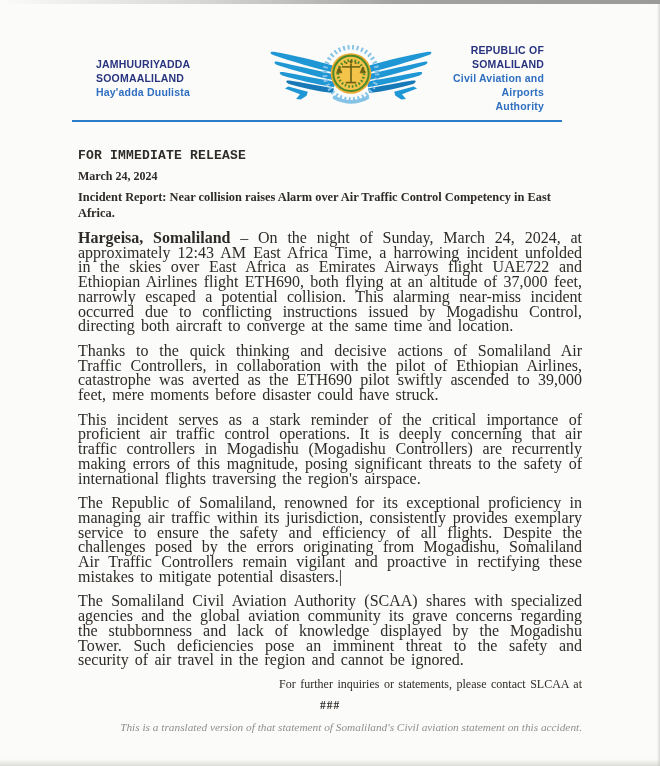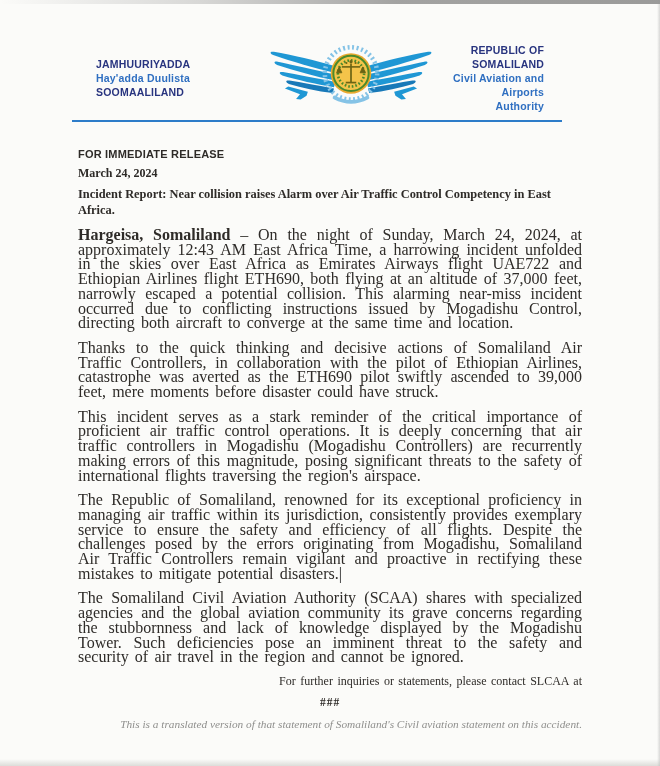--- a/index.html
+++ b/index.html
@@ -31,22 +31,22 @@
     font-family:"Liberation Sans", sans-serif;
     font-weight:bold;font-size:10.5px;line-height:14px;letter-spacing:.2px;
   }
   .navy{color:#28347f;}
   .blue{color:#2f6fc1;}
   .lh-logo{width:190px;display:flex;justify-content:center;align-items:center;}
   .lh-rule{height:2px;background:#2d7cc9;margin:6px 0 0 -6px;width:490px;}
 
   
   .fir{
-    font-weight:bold;font-size:11px;margin-top:26px;letter-spacing:.2px;
-    font-family:Liberation Sans, sans-serif;
+    font-weight:bold;font-size:13px;margin-top:26px;letter-spacing:.2px;
+    font-family:Liberation Mono, monospace;
   }
   .date-line{text-align:left;font-weight:bold;font-size:12px;margin-top:6px;}
   .doc-title{font-weight:bold;font-size:12.4px;line-height:15.5px;margin-top:6px;}
   .para{
     font-size:16px;line-height:14.7px;text-align:justify;margin-top:10px;
     word-spacing:2.2px;
   }
   .para .lead{font-weight:bold;}
   .cursor{font-weight:normal;color:#1a1a1a;}
   .contact{
@@ -61,22 +61,22 @@
 <body>
 
 <div class="scan-edge-top"></div>
 <div class="scan-edge-right"></div>
 
 <div class="page">
 
   <div class="letterhead">
     <div class="lh-left">
       <div class="lh-line navy">JAMHUURIYADDA</div>
+      <div class="lh-line navy">SOOMAALILAND</div>
       <div class="lh-line blue">Hay'adda Duulista</div>
-      <div class="lh-line navy">SOOMAALILAND</div>
     </div>
 
     <div class="lh-logo">
       <svg width="170" height="72" viewBox="0 0 260 110">
 
         <g fill="#1f97d4">
           <path d="M150,38 C185,28 220,20 248,15 C254,14 255,17 249,20 C220,30 186,40 152,48 Z"></path>
           <path d="M152,50 C188,42 218,35 242,30 C248,29 249,32 243,35 C216,44 186,52 154,59 Z"></path>
           <path d="M154,61 C186,55 212,50 234,46 C240,45 241,48 235,51 C212,58 184,64 156,69 Z"></path>
           <path d="M156,71 C184,66 206,62 224,59 C230,58 231,61 225,64 C205,70 182,75 158,78 Z" fill="#1879b8"></path>

